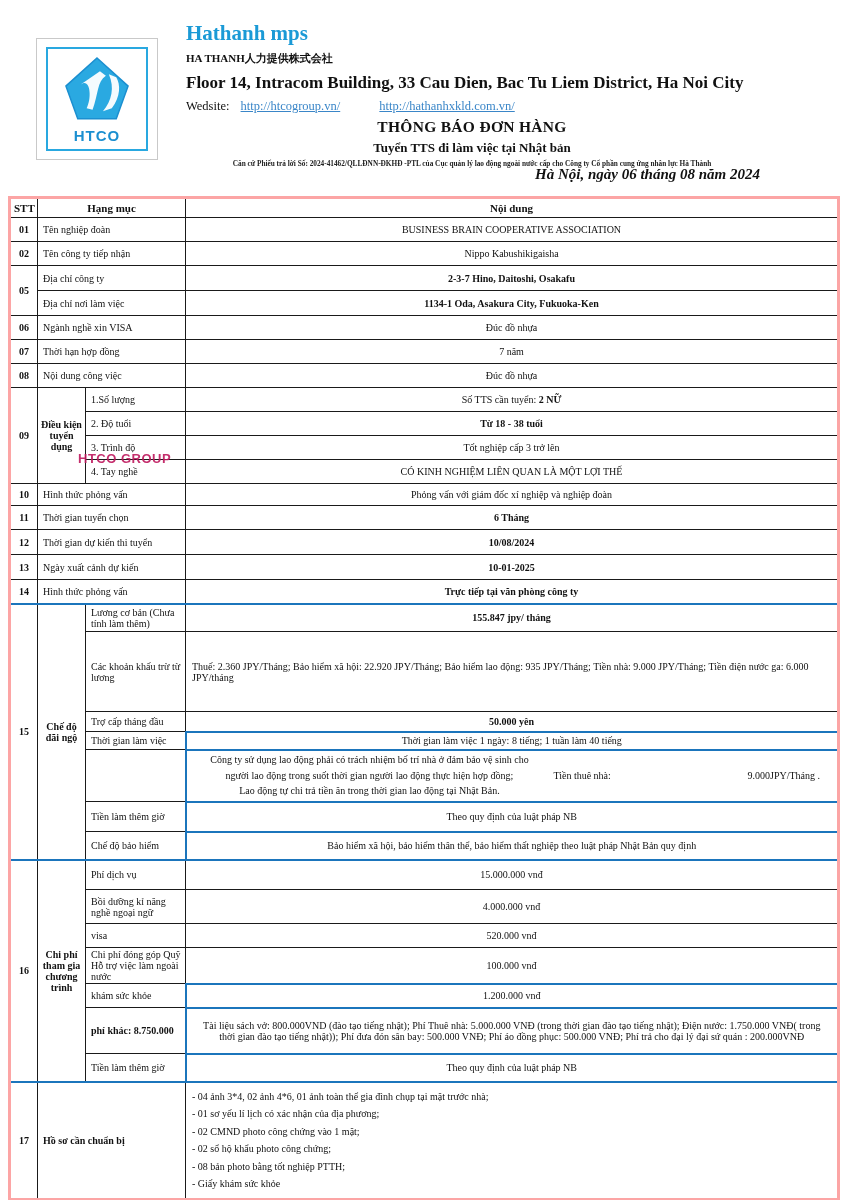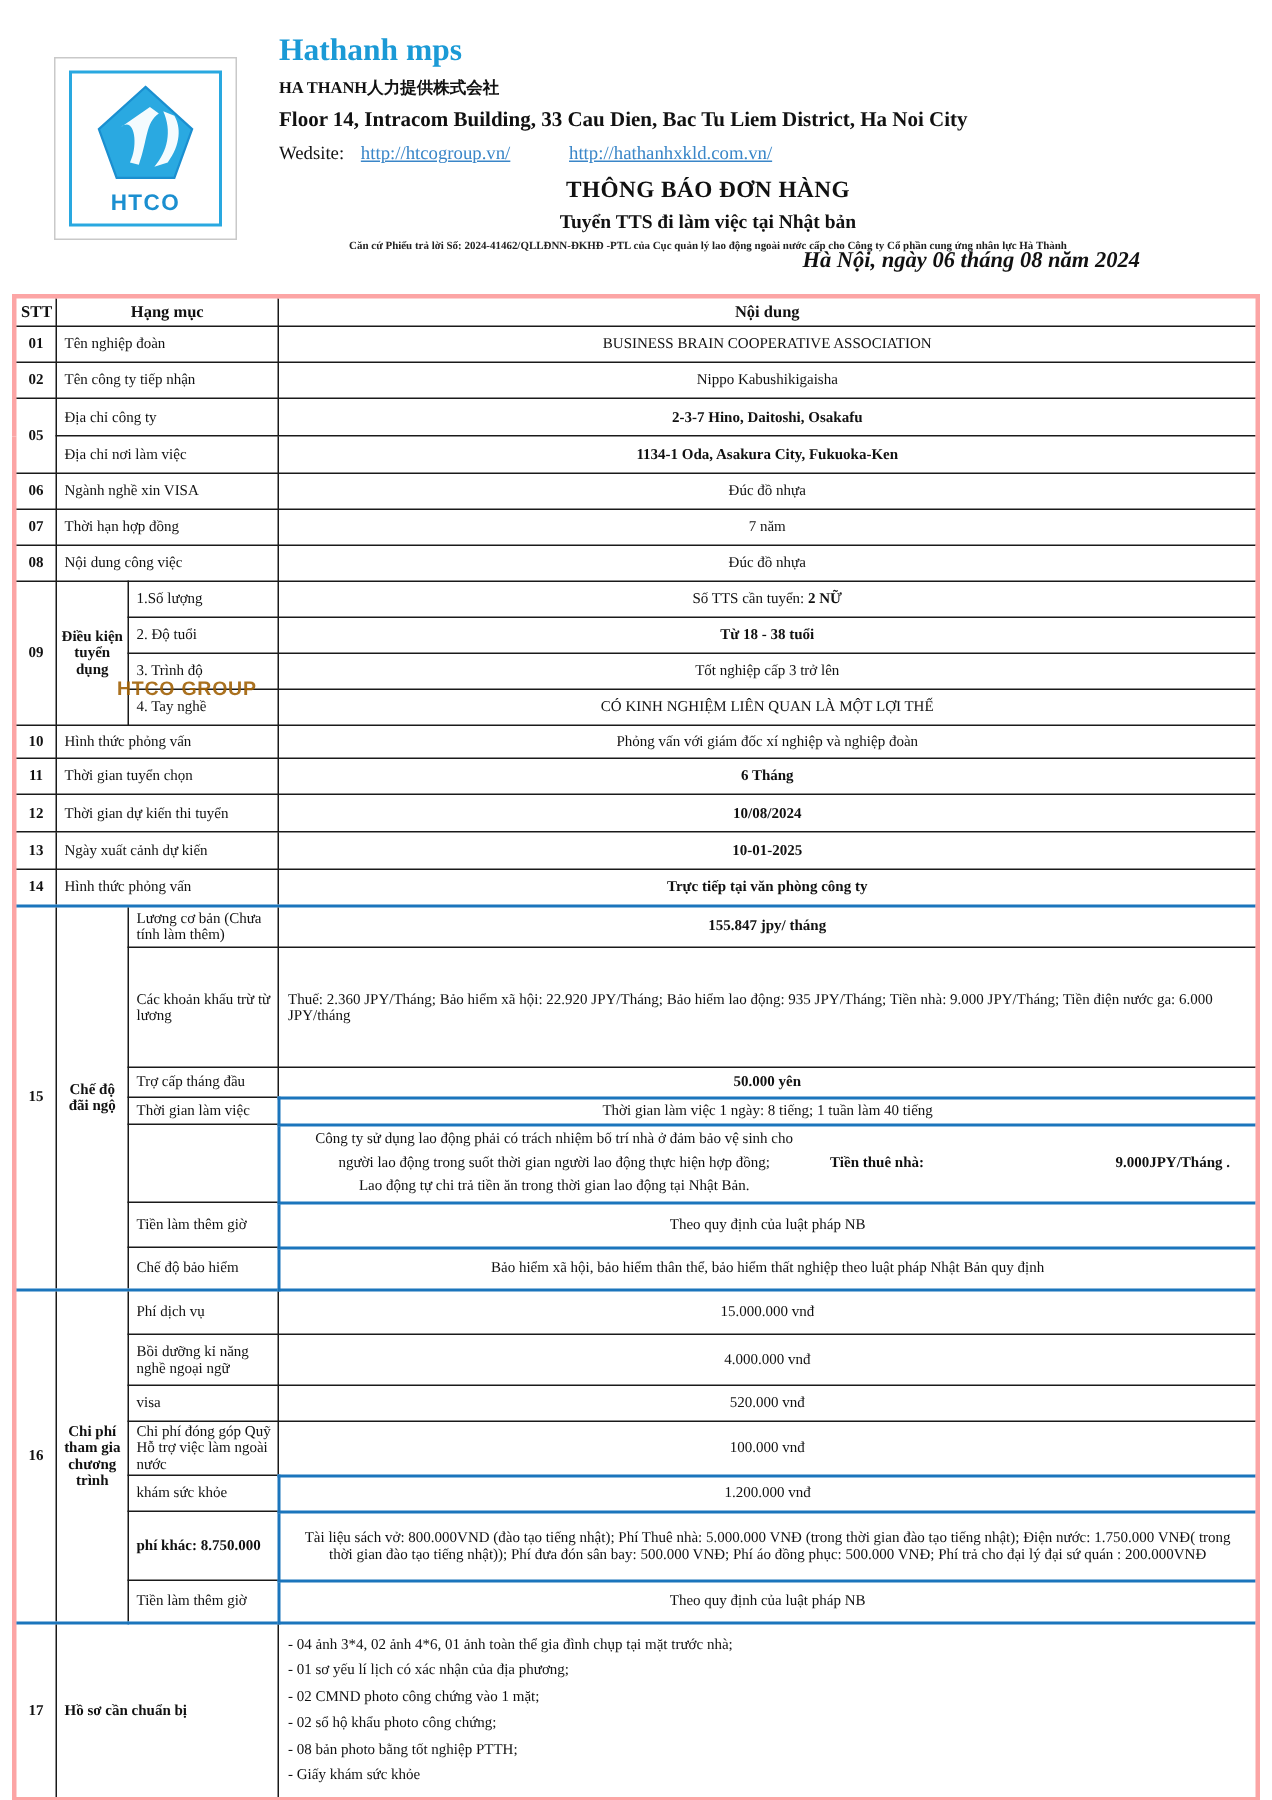--- a/index.html
+++ b/index.html
@@ -9,49 +9,49 @@
   }
   
   .logo-box{position:absolute;left:36px;top:38px;width:120px;height:120px;
     border:1px solid #c9c9c9;background:#fff;}
   .logo-frame{position:absolute;left:9px;top:8px;right:9px;bottom:8px;
     border:2px solid #29a8e0;display:flex;flex-direction:column;align-items:center;justify-content:center;}
   .logo-word{font-family:"Liberation Sans",sans-serif;font-weight:bold;color:#1b8fd0;font-size:15px;letter-spacing:1px;margin-top:-2px;}
   .company-block{position:absolute;left:186px;top:22px;width:620px;}
   .company-name{color:#1b9ad6;font-weight:bold;font-size:21px;line-height:1.1;}
   .company-jp{font-weight:bold;font-size:11px;margin-top:6px;}
-  .company-addr{font-weight:bold;font-size:14px;margin-top:7px;}
+  .company-addr{font-weight:bold;font-size:17px;margin-top:7px;}
   .website-line{font-size:12.5px;margin-top:6px;}
   .website-line a{color:#3a86c8;text-decoration:underline;margin-right:36px;}
   .title-block{position:absolute;left:0;top:118px;width:848px;text-align:center;}
   .title-inner{transform:translateX(48px);}
   .doc-title{font-weight:bold;font-size:15.5px;letter-spacing:.3px;}
   .doc-subtitle{font-weight:bold;font-size:13px;margin-top:4px;}
   .doc-legal{font-weight:bold;font-size:7.3px;margin-top:3px;color:#222;}
   .doc-date{position:absolute;right:88px;top:166px;font-weight:bold;font-style:italic;font-size:15px;}
-  .watermark{position:absolute;left:78px;top:451px;color:#a16207;font-family:"Liberation Sans",sans-serif;
+  .watermark{position:absolute;left:78px;top:451px;color:#be185d;font-family:"Liberation Sans",sans-serif;
     font-weight:bold;font-size:13px;opacity:.9;z-index:5;letter-spacing:.5px;}
   
   table.doc{position:absolute;left:8px;top:196px;width:832px;border-collapse:collapse;
     border:3px solid #fca5a5;table-layout:fixed;}
   td,th{border:1px solid #1a1a1a;font-size:10px;padding:1px 3px;vertical-align:middle;
     overflow:hidden;}
   th{font-size:11px;font-weight:bold;text-align:center;}
   td.num{font-weight:bold;text-align:center;}
   td.lbl{text-align:left;padding-left:5px;}
   td.grp{font-weight:bold;text-align:center;padding:0 2px;}
   td.sub{text-align:left;padding-left:5px;}
   td.c{text-align:center;border-left:1px solid #45b6e0;}
   td.left{text-align:left;padding:2px 6px;}
   .b{font-weight:bold;}
   tr.sep td{border-top:2.5px solid #1b75bc;}
   td.cblue{border:2px solid #1b75bc;border-left:2px solid #1b75bc;}
   .note-flex{display:flex;align-items:center;width:100%;}
   .note-lines{flex:1.35;text-align:center;line-height:1.55;}
-  .note-rent{flex:1;display:flex;justify-content:space-between;padding:0 14px 0 4px;font-weight:bold;}
+  .note-rent{flex:1;display:flex;justify-content:space-between;padding:0 14px 0 4px;}
   .docs-list div{line-height:1.75;}
 </style>
 </head>
 <body>
 
 <div class="logo-box">
   <div class="logo-frame">
     <svg width="74" height="74" viewBox="0 0 100 100">
       <polygon points="50,4 92,42 76,86 24,86 8,42" fill="#2aa9e1" stroke="#1b8fd0" stroke-width="2"></polygon>
       <path d="M28,40 C40,30 44,56 36,72 L44,74 C52,52 50,36 62,28 L54,22 Z" fill="#ffffff" opacity="0.95"></path>

